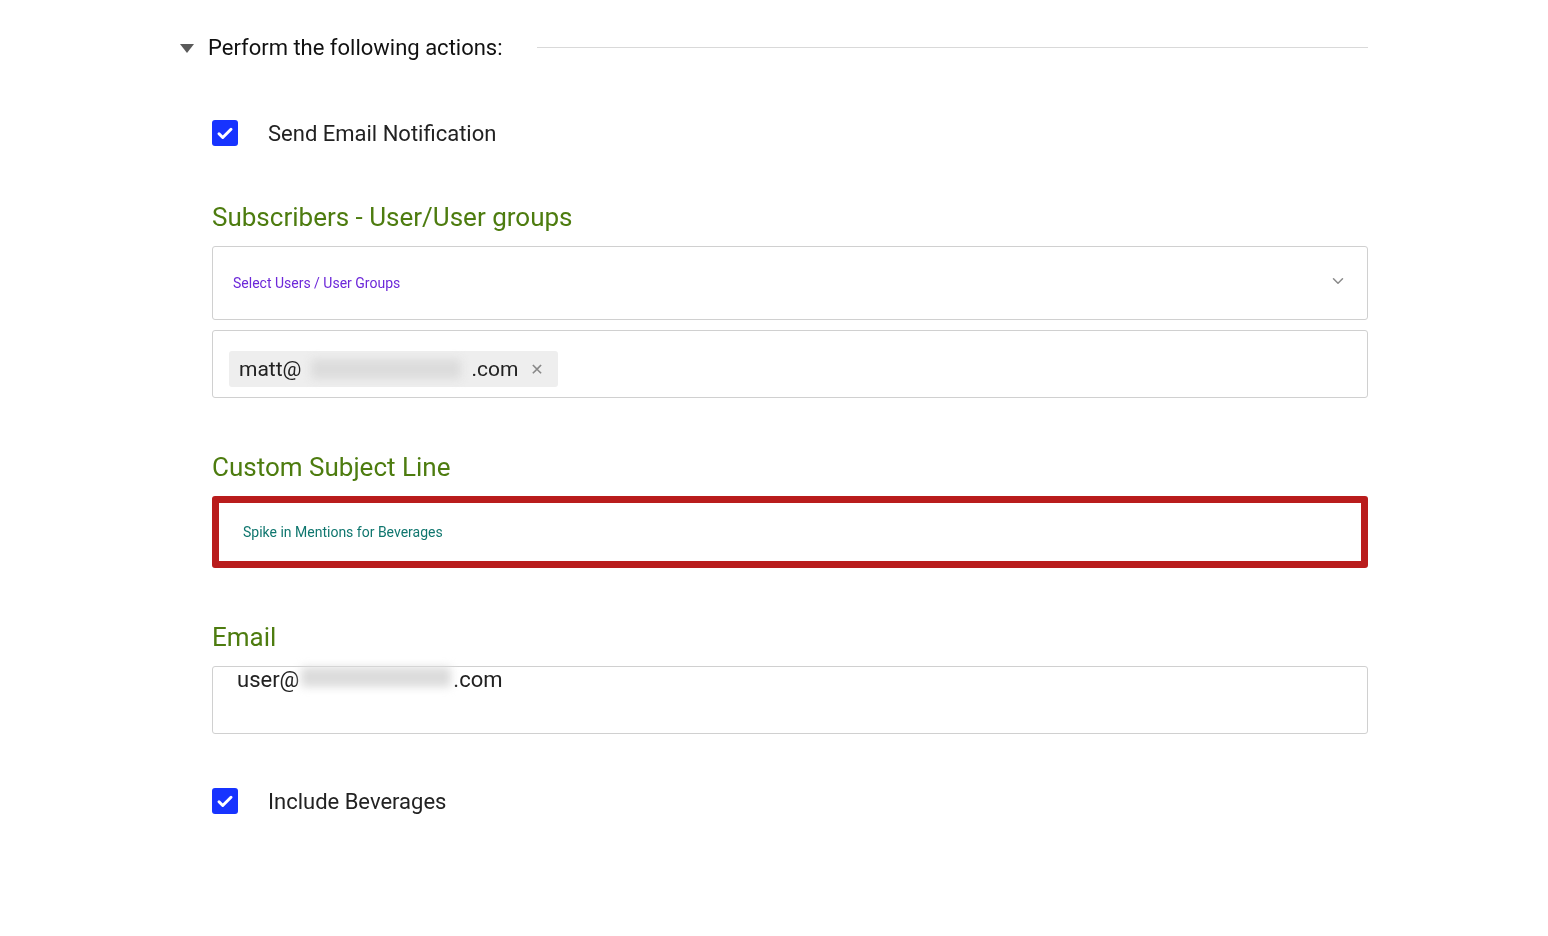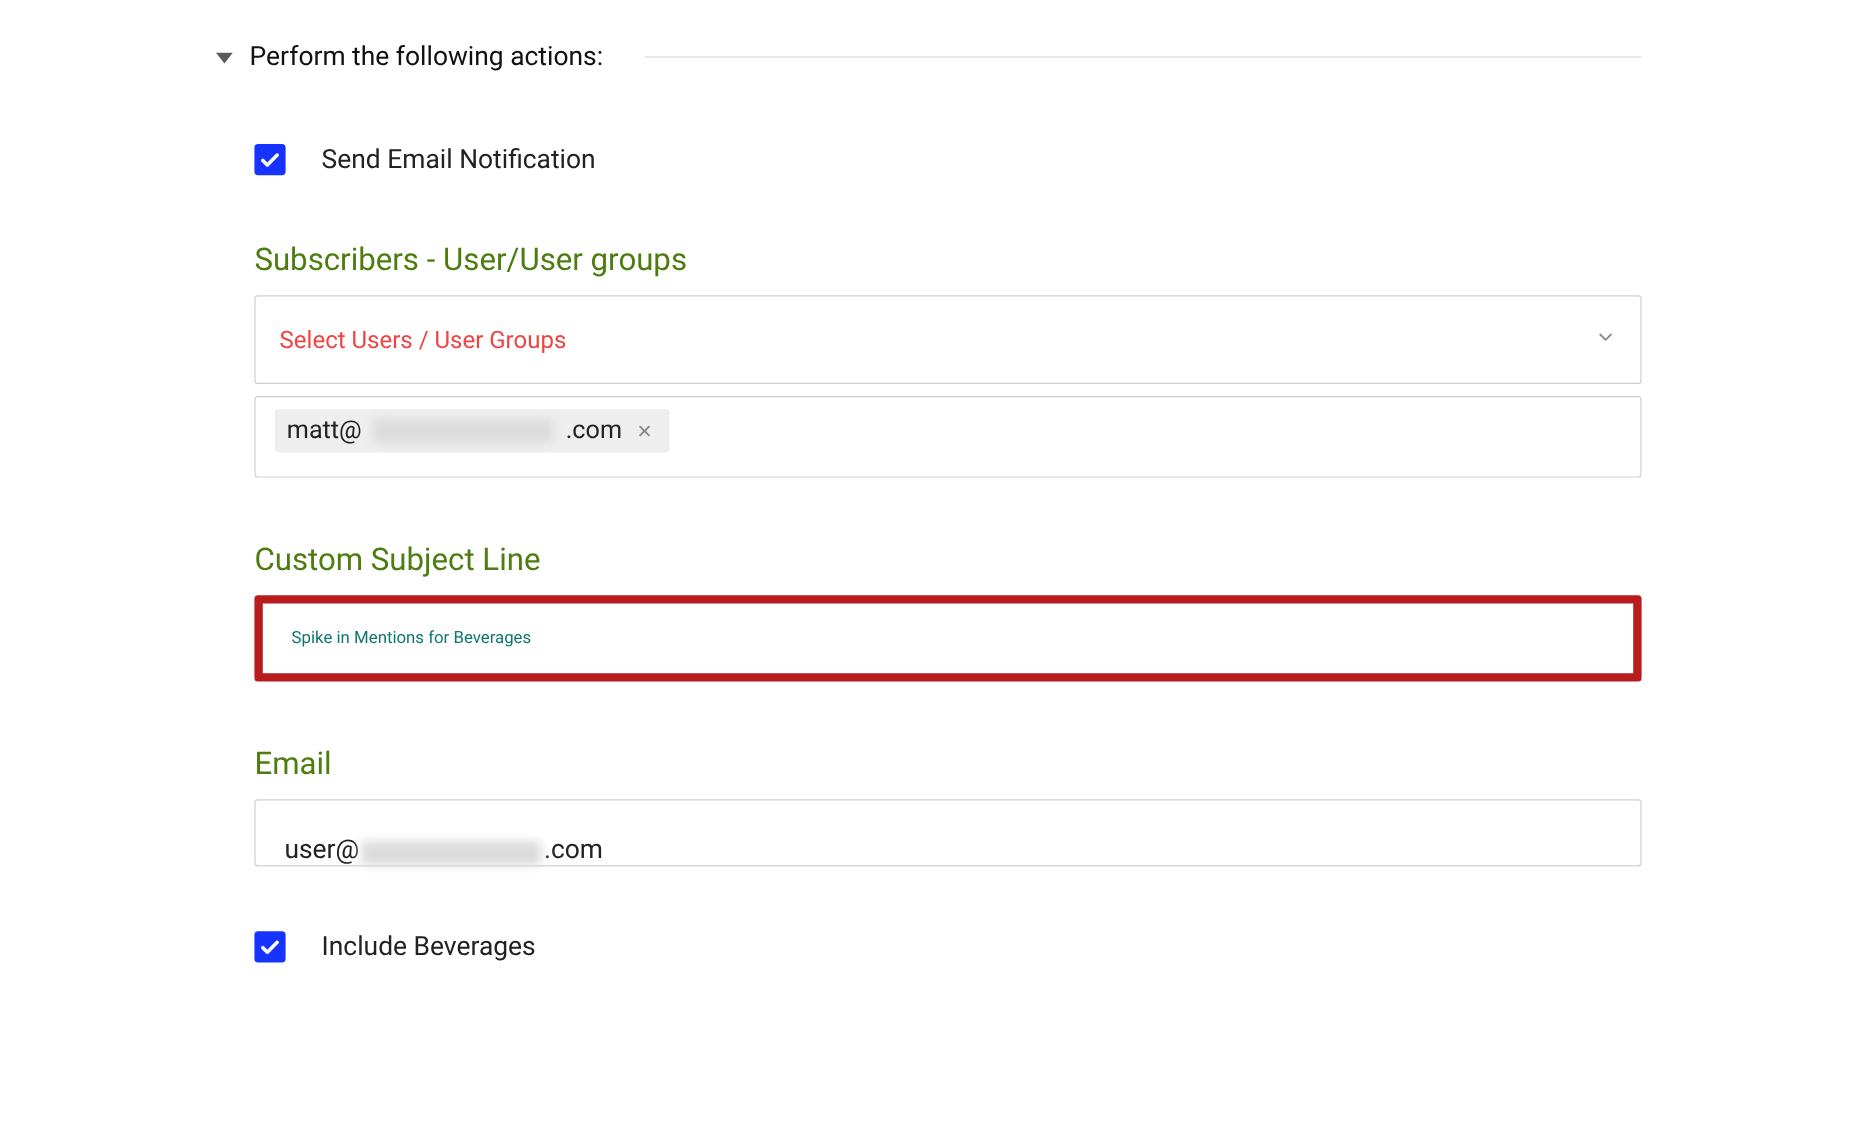--- a/index.html
+++ b/index.html
@@ -76,30 +76,30 @@
     border: 1px solid #d0d0d0;
     border-radius: 3px;
     height: 74px;
     display: flex;
     align-items: center;
     padding: 0 20px;
     justify-content: space-between;
     cursor: pointer;
   }
   .select-placeholder {
-    font-size: 20px;
-    color: #ef4444;
+    font-size: 14px;
+    color: #6d28d9;
   }
   .select-caret svg { width: 18px; height: 18px; stroke: #8a8a8a; }
   .chipbox {
     border: 1px solid #d0d0d0;
     border-radius: 3px;
     min-height: 68px;
     display: flex;
-    align-items: flex-start;
+    align-items: flex-end;
     padding: 10px 16px;
     gap: 10px;
   }
   .chip {
     background: #eeeeee;
     border-radius: 3px;
     padding: 6px 10px;
     display: flex;
     align-items: center;
     gap: 8px;
@@ -126,23 +126,23 @@
     padding: 0 24px;
     color: #0f766e;
     outline: none;
     font-family: inherit;
   }
   .field-block { margin-bottom: 54px; }
   .field-block-tight { margin-bottom: 10px; }
   .sender-row {
     border: 1px solid #d0d0d0;
     border-radius: 3px;
-    height: 56px;
-    display: flex;
-    align-items: flex-end;
+    height: 68px;
+    display: flex;
+    align-items: flex-start;
     padding: 0 24px;
     font-size: 22px;
     color: #222;
   }
   .blur {
     display: inline-block;
     width: 150px;
     height: 20px;
     background: #dcdcdc;
     filter: blur(4px);

